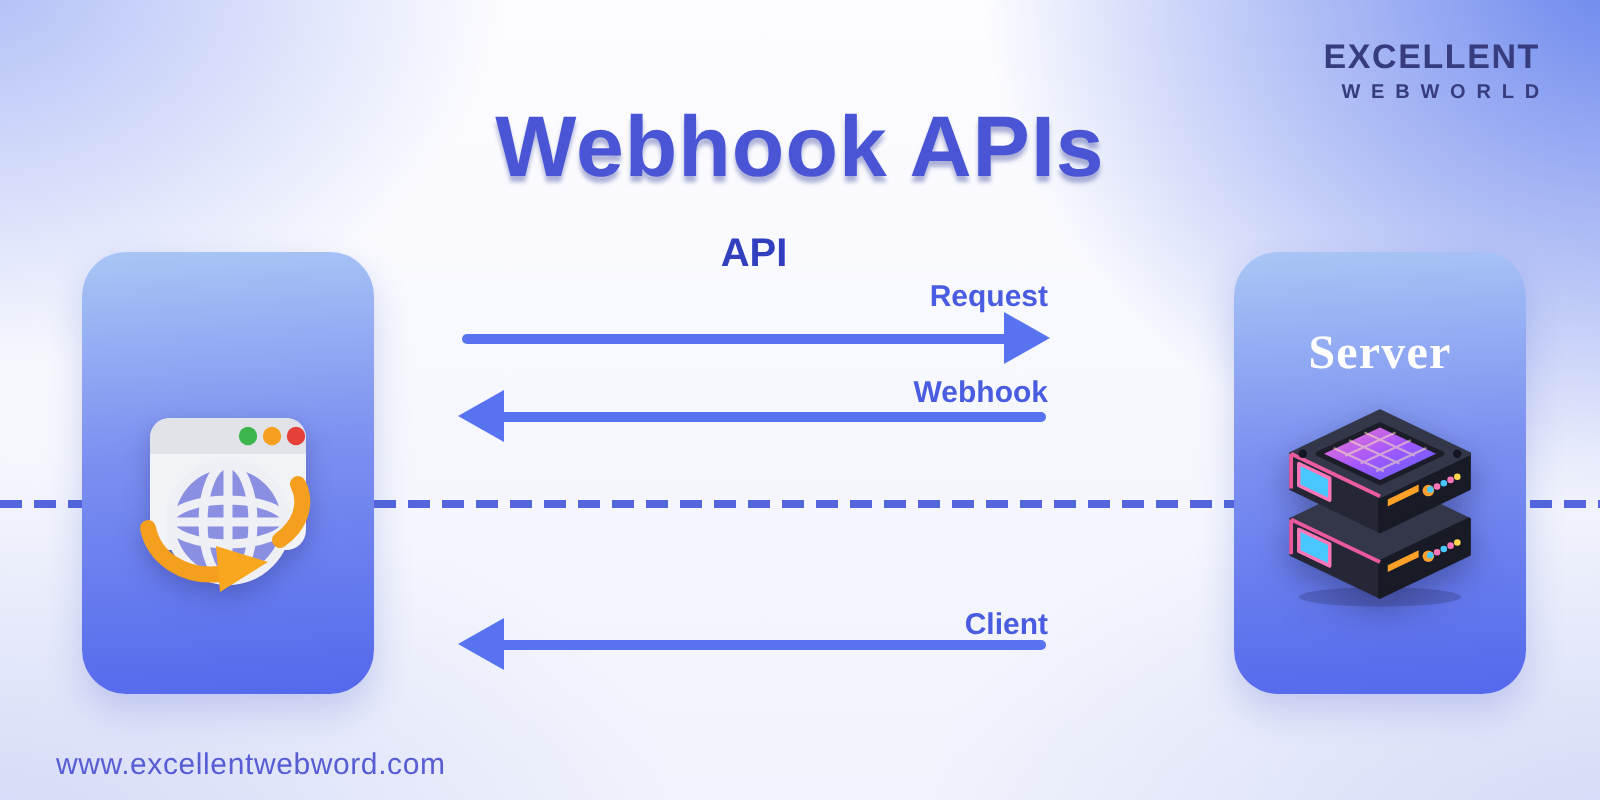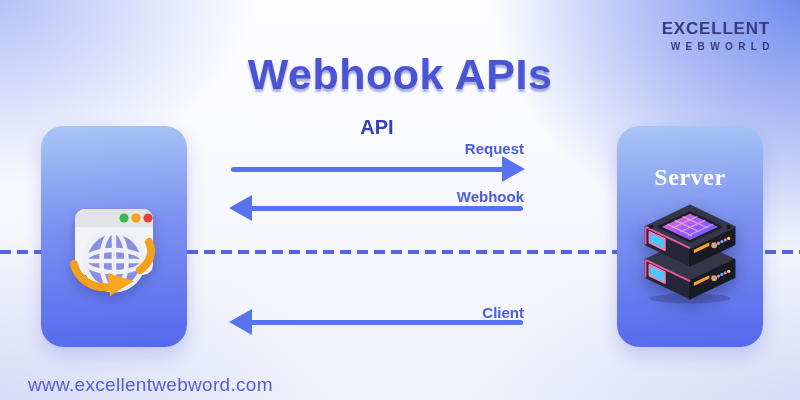--- a/index.html
+++ b/index.html
@@ -105,21 +105,21 @@
   }
   .arrow.dir-left .head {
     left: 0;
     border-top: 13px solid transparent; border-bottom: 13px solid transparent;
     border-right: 23px solid var(--arrow, #5873ef);
   }
 
   
   .website-url {
     position: absolute; left: 28px; top: 374px;
-    font-size: 19px; font-weight: 500; letter-spacing: 0.3px;
+    font-size: 15px; font-weight: 500; letter-spacing: 0.3px;
     color: var(--url-text, #575dd3); z-index: 4;
   }
 </style>
 </head>
 <body>
 
 <div class="canvas">
 
   <div class="logo">
     <div class="logo-line1">EXCELLENT</div>

